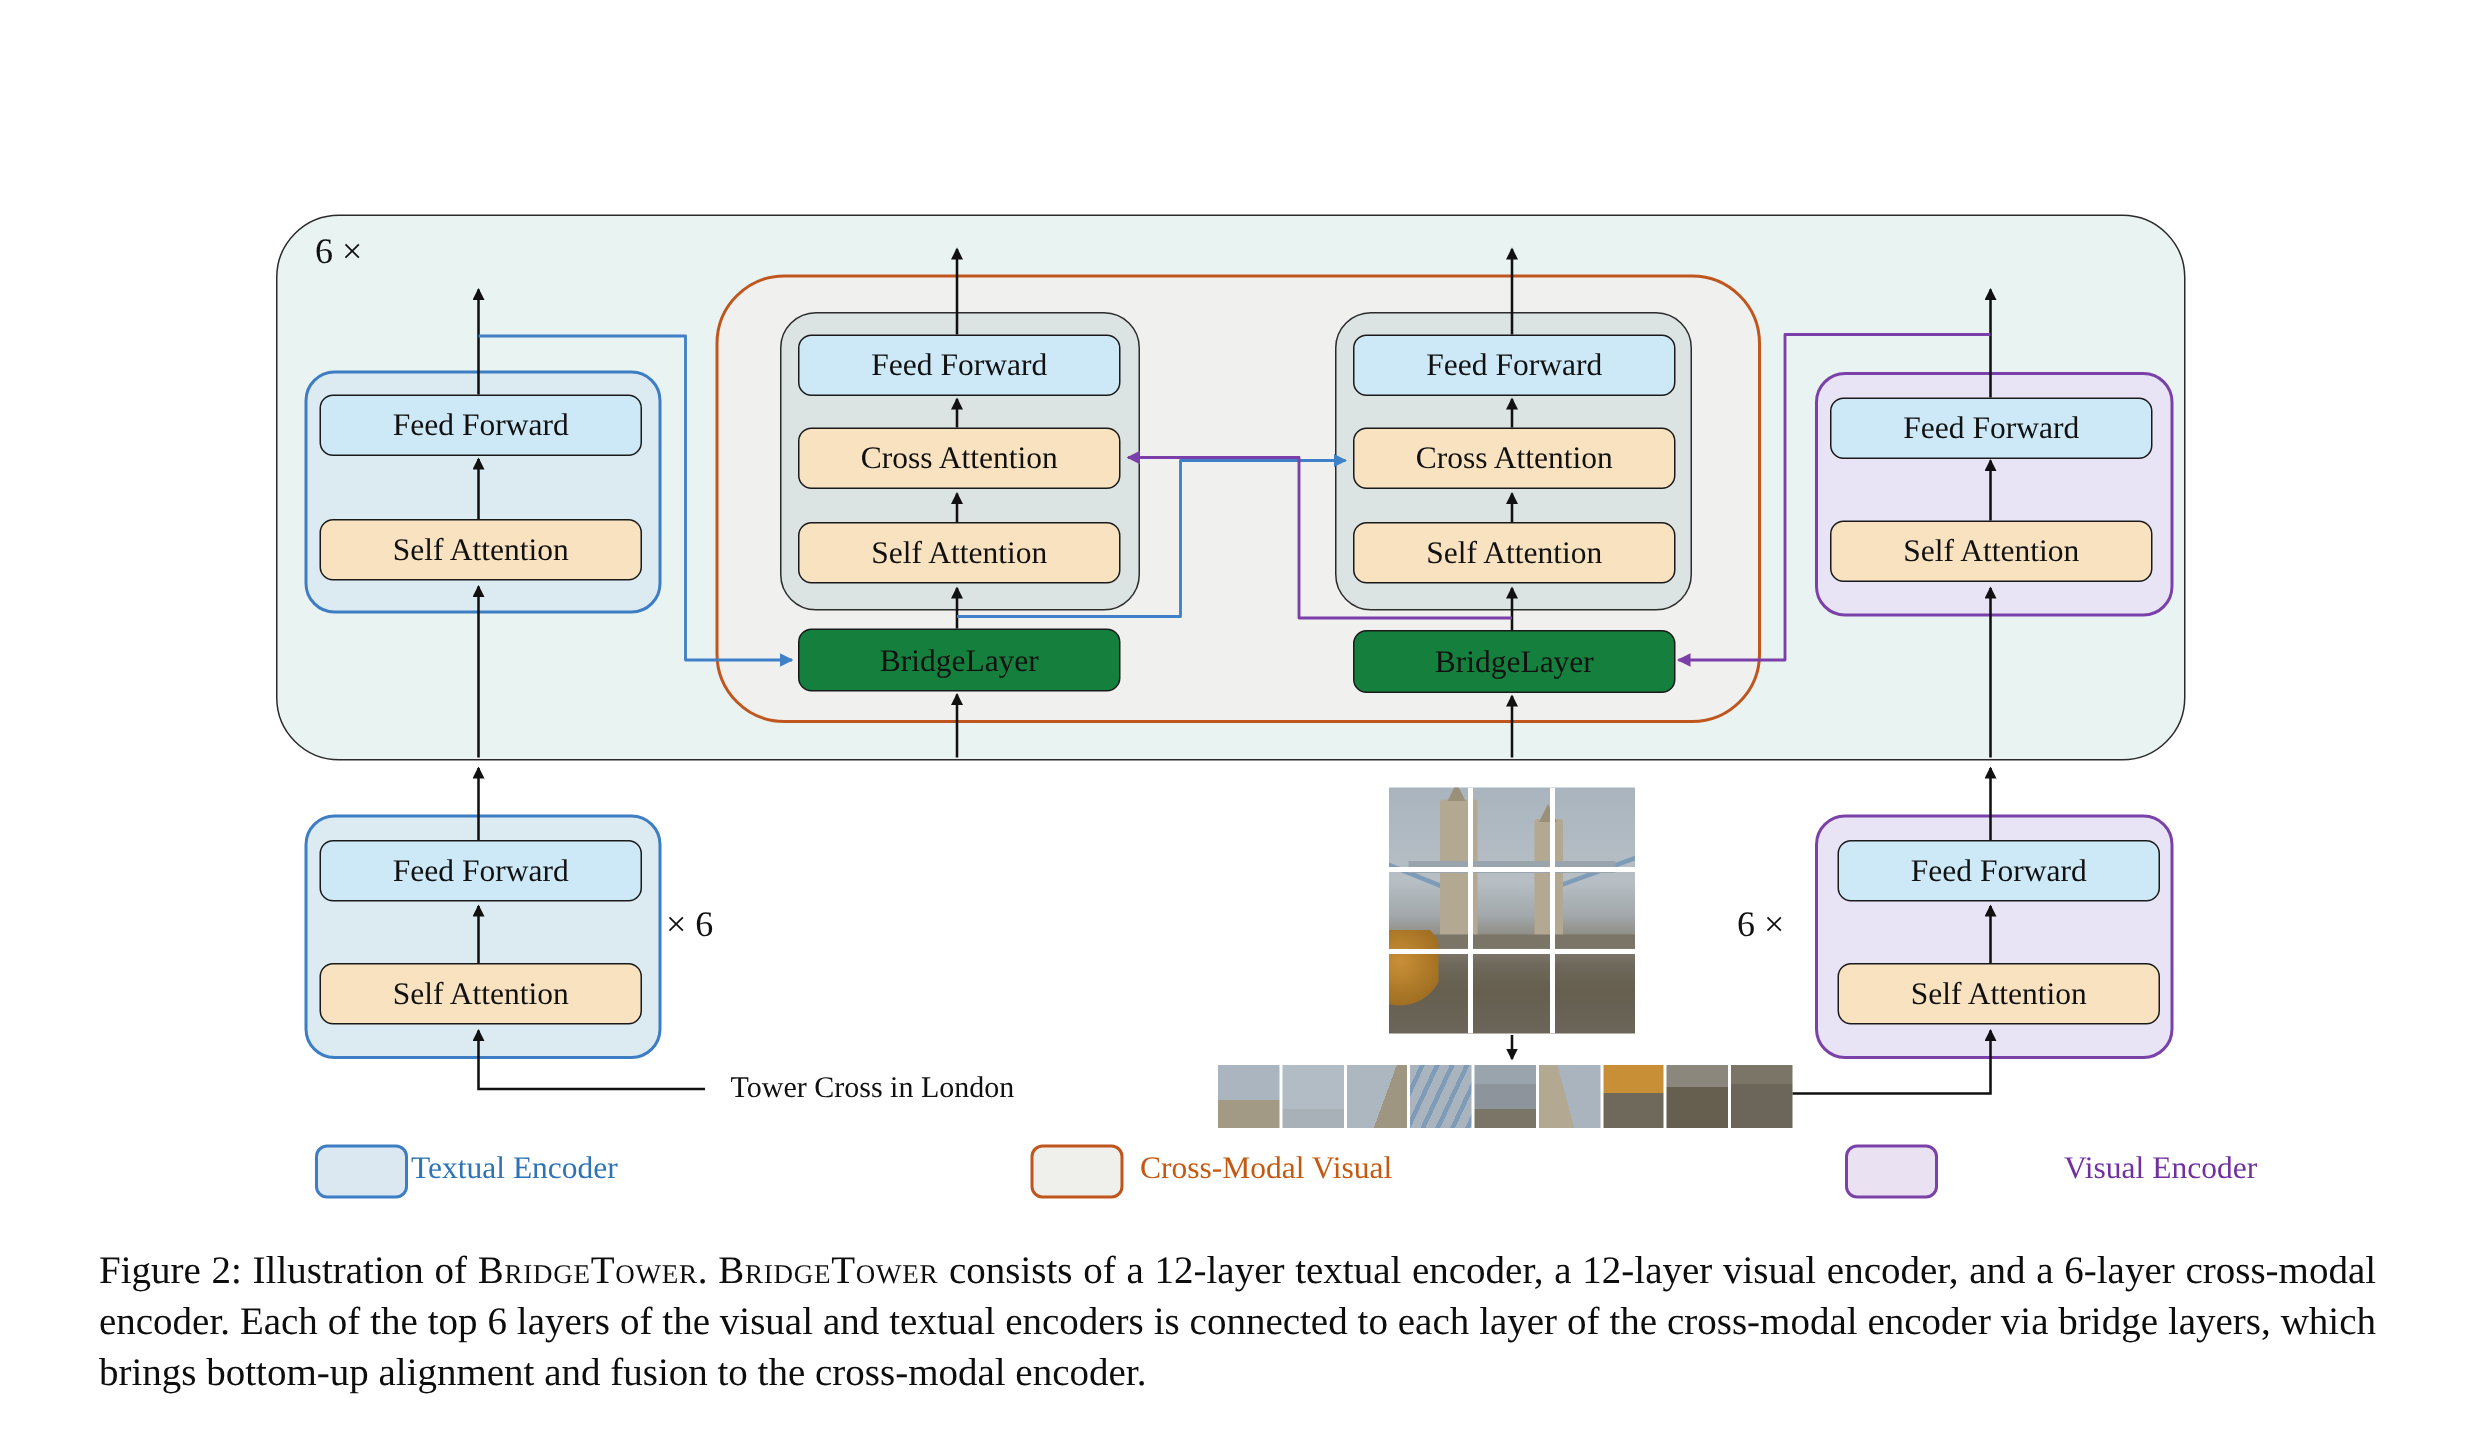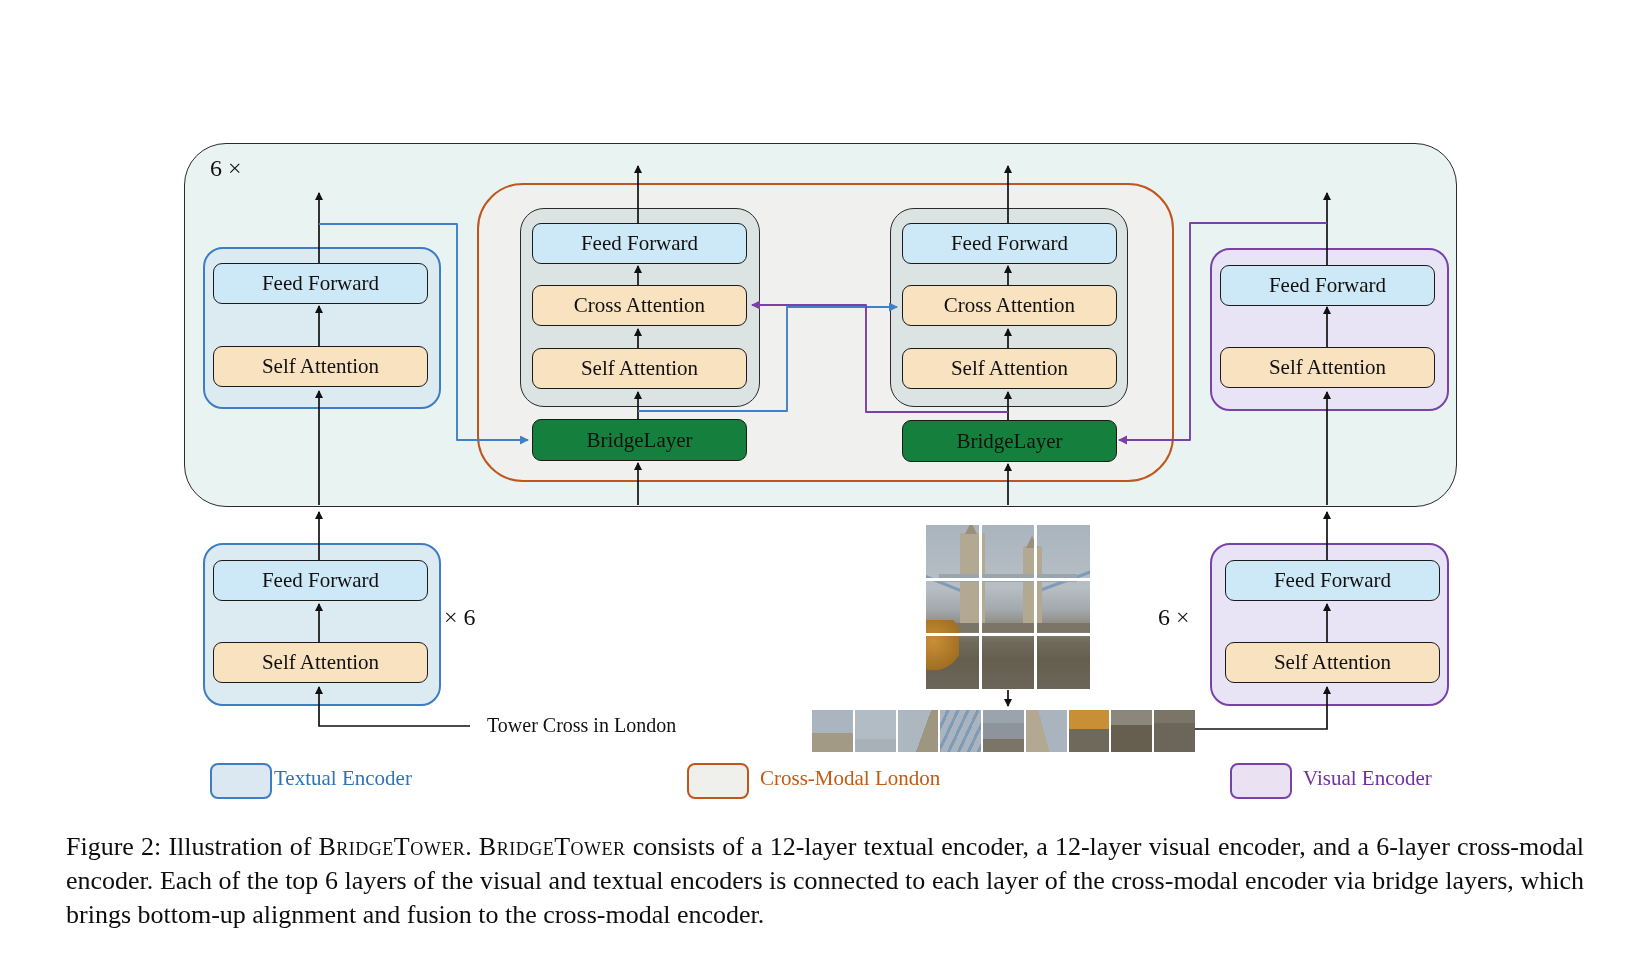--- a/index.html
+++ b/index.html
@@ -46,21 +46,21 @@
   .rep{position:absolute;font-size:24px;color:#111;}
   .caplabel{position:absolute;font-size:20px;color:#111;white-space:nowrap;}
   
   .sw{position:absolute;width:58px;height:32px;border-radius:8px;}
   .sw1{left:210px;top:763px;background:#dbe8f2;border:2.4px solid #3d7dc4;}
   .sw2{left:687px;top:763px;background:#efefec;border:2.4px solid #c0561d;}
   .sw3{left:1230px;top:763px;background:#eae2f2;border:2.4px solid #7a42a8;}
   .lg{position:absolute;top:766px;font-size:21px;white-space:nowrap;}
   .lg1{left:274px;color:#2e74b5;}
   .lg2{left:760px;color:#c45911;}
-  .lg3{left:1303px;color:#7030a0;}
+  .lg3{left:1376px;color:#7030a0;}
   
   .caption{
     position:absolute;left:66px;top:830px;width:1518px;
     font-size:26px;line-height:34px;text-align:justify;color:#0d0d0d;
   }
   .smallcaps{font-variant:small-caps;letter-spacing:0.5px;margin-top:28px;}
   
   .photo{
     position:absolute;overflow:hidden;background:
       linear-gradient(to bottom,#a9b4be 0%,#b7bfc5 38%,#a2a8ab 52%,#8b877c 62%,#6f695c 72%,#665f4f 82%,#6b655a 100%);
@@ -160,21 +160,21 @@
     <div class="patch p7"></div>
     <div class="patch p8"></div>
     <div class="patch p9"></div>
   </div>
 
   <div class="caplabel" style="left:487px;top:714px;">Tower Cross in London</div>
 
   <div class="sw sw1"></div>
   <div class="lg lg1">Textual Encoder</div>
   <div class="sw sw2"></div>
-  <div class="lg lg2">Cross-Modal London</div>
+  <div class="lg lg2">Cross-Modal Visual</div>
   <div class="sw sw3"></div>
   <div class="lg lg3">Visual Encoder</div>
 
   <div class="caption">
     <span>Figure 2: Illustration of </span><span class="smallcaps">BridgeTower</span><span>. </span><span class="smallcaps">BridgeTower</span><span> consists of a 12-layer textual encoder, a 12-layer visual encoder, and a 6-layer cross-modal encoder. Each of the top 6 layers of the visual and textual encoders is connected to each layer of the cross-modal encoder via bridge layers, which brings bottom-up alignment and fusion to the cross-modal encoder.</span>
   </div>
 
   <svg class="links" viewBox="0 0 1650 968">
     <defs>
       <marker id="ab" markerWidth="9" markerHeight="9" refX="7" refY="4" orient="auto" markerUnits="userSpaceOnUse">

